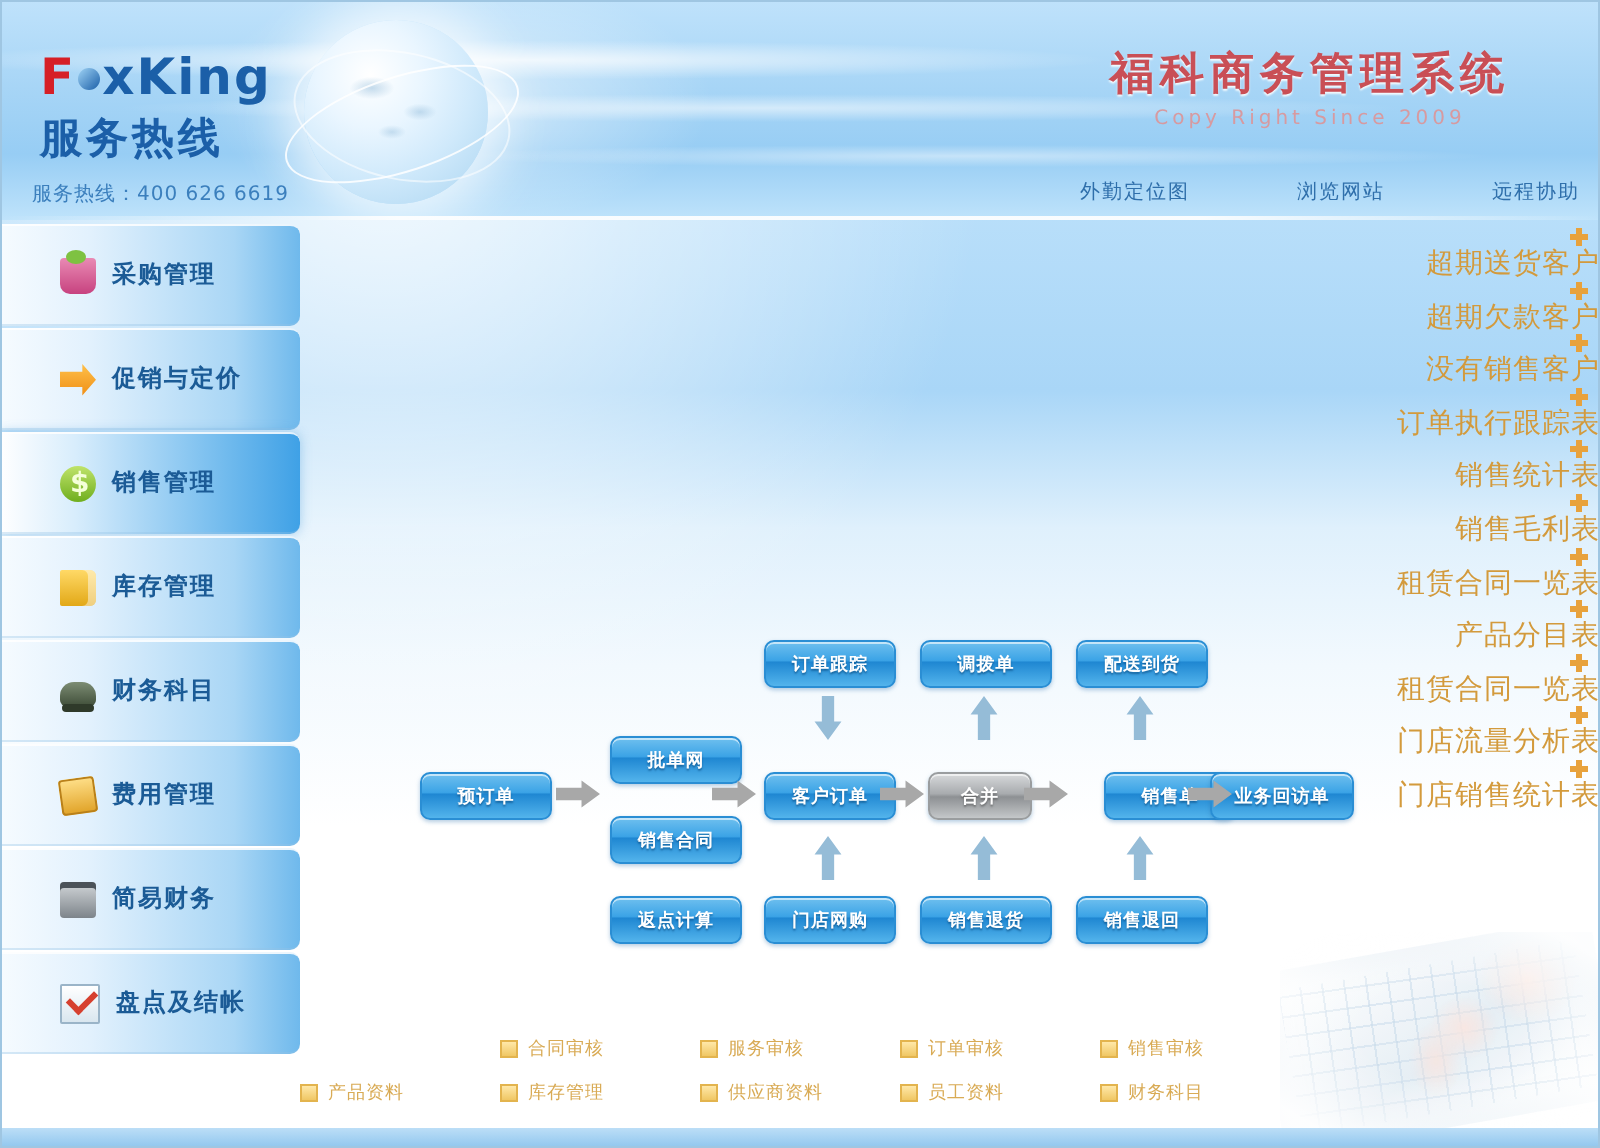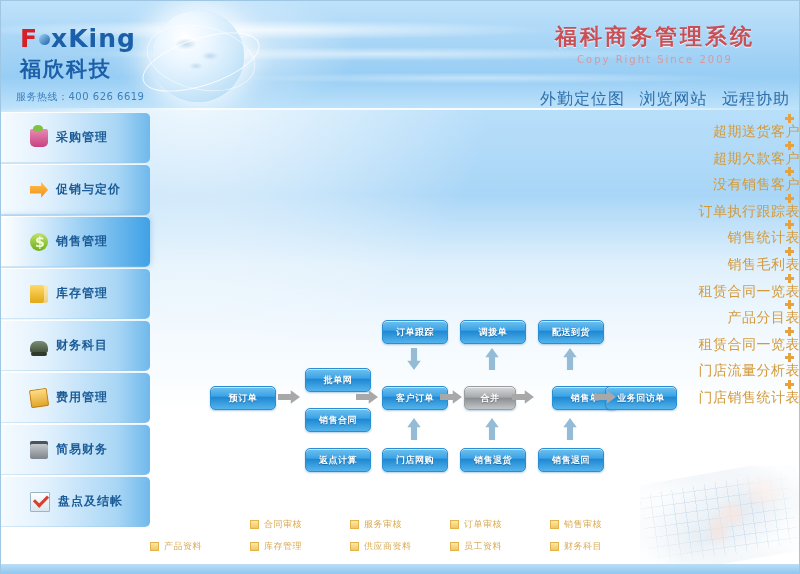--- a/index.html
+++ b/index.html
@@ -75,21 +75,21 @@
     text-shadow:0 1px 1px rgba(255,255,255,0.9);
   }
   .copyright{
     position:absolute;left:530px;top:54px;width:250px;text-align:center;
     font-size:10px;color:#d79aa0;letter-spacing:2px;
   }
   .hdr-nav{
     position:absolute;left:540px;top:89px;width:250px;
     display:flex;justify-content:space-between;
   }
-  .hdr-nav a{font-size:16px;color:#2f6fab;text-decoration:none;letter-spacing:1px;}
+  .hdr-nav a{font-size:10px;color:#2f6fab;text-decoration:none;letter-spacing:1px;}
   .hdr-rule{
     position:absolute;left:0;top:108px;width:800px;height:2px;
     background:linear-gradient(90deg,rgba(255,255,255,0) 0%,rgba(255,255,255,0.9) 25%,rgba(255,255,255,0.9) 75%,rgba(255,255,255,0) 100%);
   }
   
   .sidebar{position:absolute;left:0;top:112px;width:150px;height:420px;}
   .side-item{
     position:relative;height:51px;margin-bottom:1px;
     display:flex;align-items:center;padding-left:30px;box-sizing:border-box;
     background:linear-gradient(90deg,#f6fbff 0%,#e2f1fd 30%,#a9d6f5 78%,#6fb9ec 100%);
@@ -221,21 +221,21 @@
     <div class="hdr-swoosh"></div>
 
     <div class="globe">
       <div class="globe-land"></div>
     </div>
 
     <div class="logo">
       <div class="logo-en">
         <span class="c-red">F</span><span class="logo-dot"></span><span class="c-blue">xKing</span>
       </div>
-      <div class="logo-cn">福欣科技</div>
+      <div class="logo-cn">服务热线</div>
     </div>
 
     <div class="hotline">服务热线：400 626 6619</div>
 
     <div class="sys-title">福科商务管理系统</div>
     <div class="copyright">Copy Right Since 2009</div>
 
     <div class="hdr-nav">
       <a href="#">外勤定位图</a>
       <a href="#">浏览网站</a>

